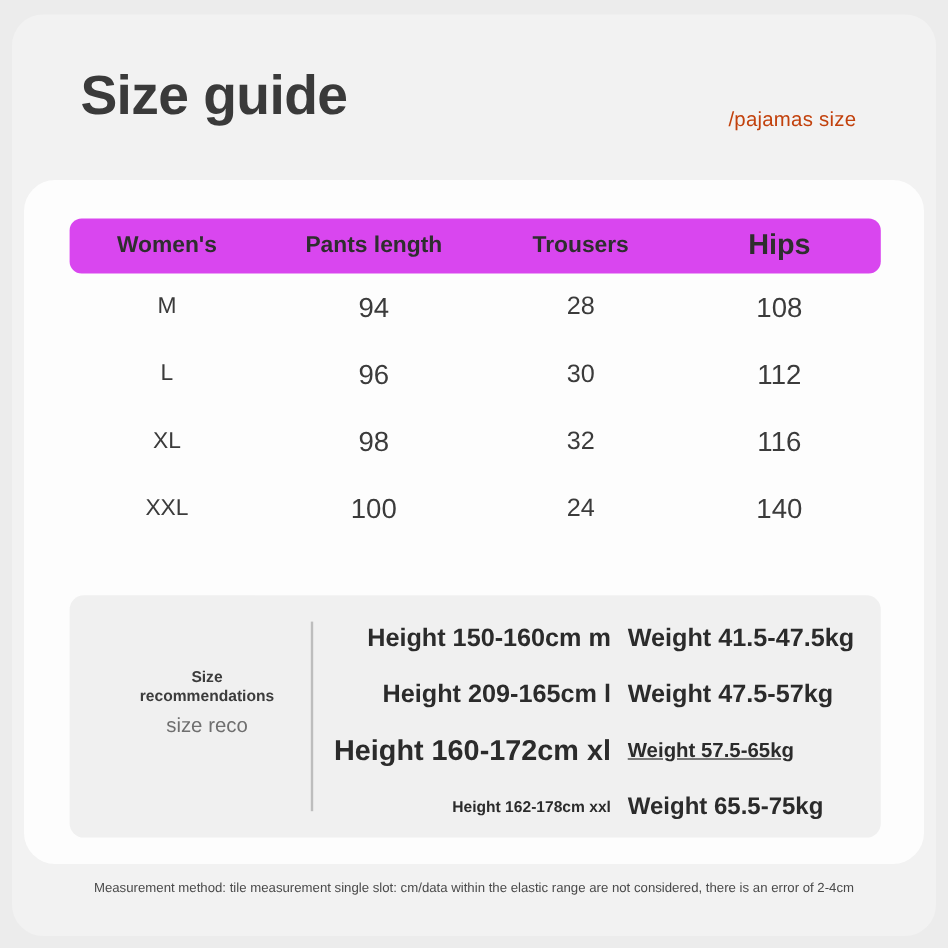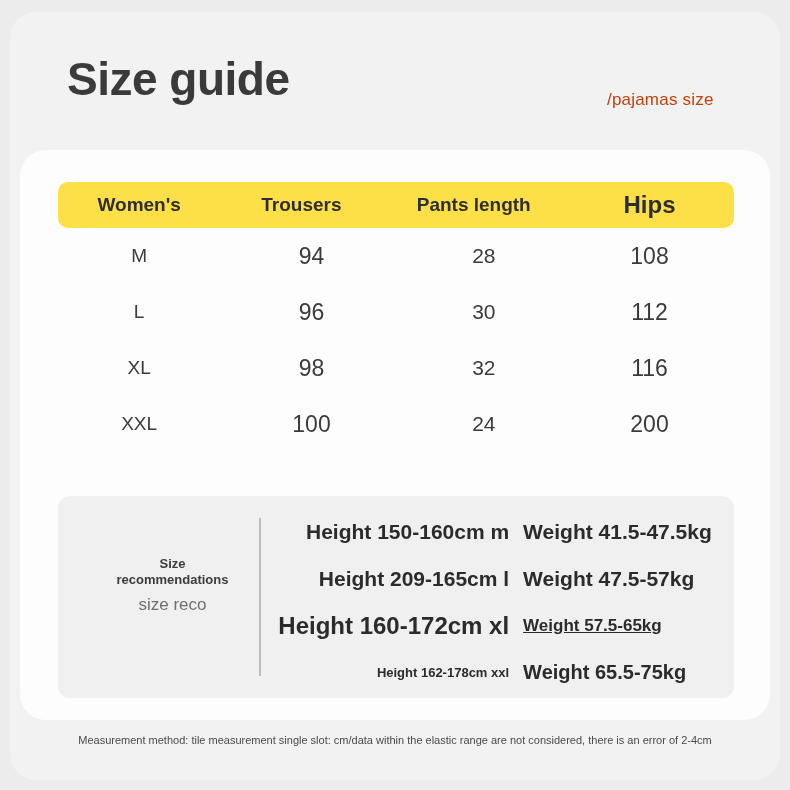--- a/index.html
+++ b/index.html
@@ -73,21 +73,21 @@
   .table {
     position: absolute;
     left: 38px;
     top: 32px;
     width: 676px;
   }
   .thead {
     display: flex;
     align-items: center;
     height: 46px;
-    background: #fde047;
+    background: #d946ef;
     border-radius: 10px;
   }
   .thead .cell {
     text-align: center;
     font-weight: bold;
     color: #2e2e2e;
   }
   .c1 { width: 24%; }
   .c2 { width: 27%; }
   .c3 { width: 24%; }
@@ -199,22 +199,22 @@
     <div class="header">
       <div class="title">Size guide</div>
       <div class="subtitle">/pajamas size</div>
     </div>
 
     <div class="panel">
 
       <div class="table">
         <div class="thead">
           <div class="cell c1">Women's</div>
+          <div class="cell c2">Pants length</div>
           <div class="cell c3">Trousers</div>
-          <div class="cell c2">Pants length</div>
           <div class="cell c4">Hips</div>
         </div>
 
         <div class="trow">
           <div class="cell c1">M</div>
           <div class="cell c2">94</div>
           <div class="cell c3">28</div>
           <div class="cell c4">108</div>
         </div>
         <div class="trow">
@@ -226,21 +226,21 @@
         <div class="trow">
           <div class="cell c1">XL</div>
           <div class="cell c2">98</div>
           <div class="cell c3">32</div>
           <div class="cell c4">116</div>
         </div>
         <div class="trow">
           <div class="cell c1">XXL</div>
           <div class="cell c2">100</div>
           <div class="cell c3">24</div>
-          <div class="cell c4">200</div>
+          <div class="cell c4">140</div>
         </div>
       </div>
 
       <div class="recbox">
         <div class="reclabel">
           <div class="l1">Size</div>
           <div class="l1">recommendations</div>
           <div class="l2">size reco</div>
         </div>
         <div class="divider"></div>

